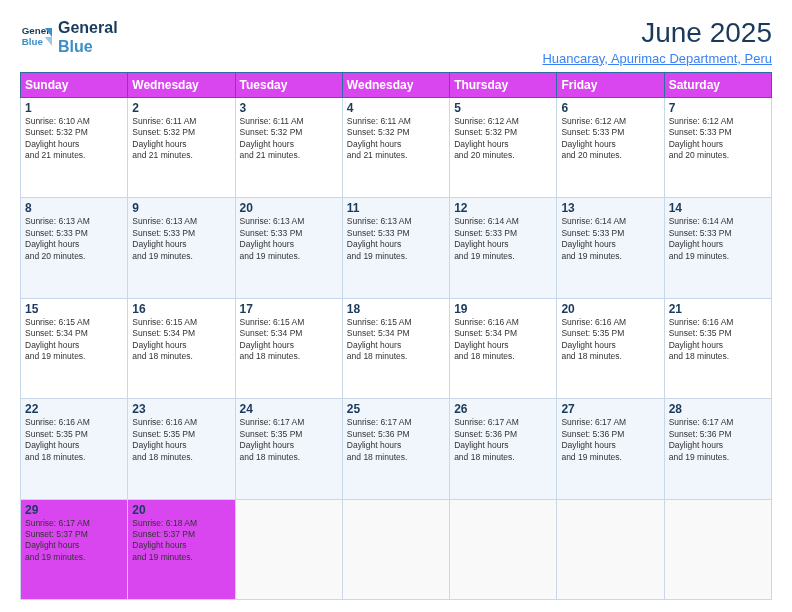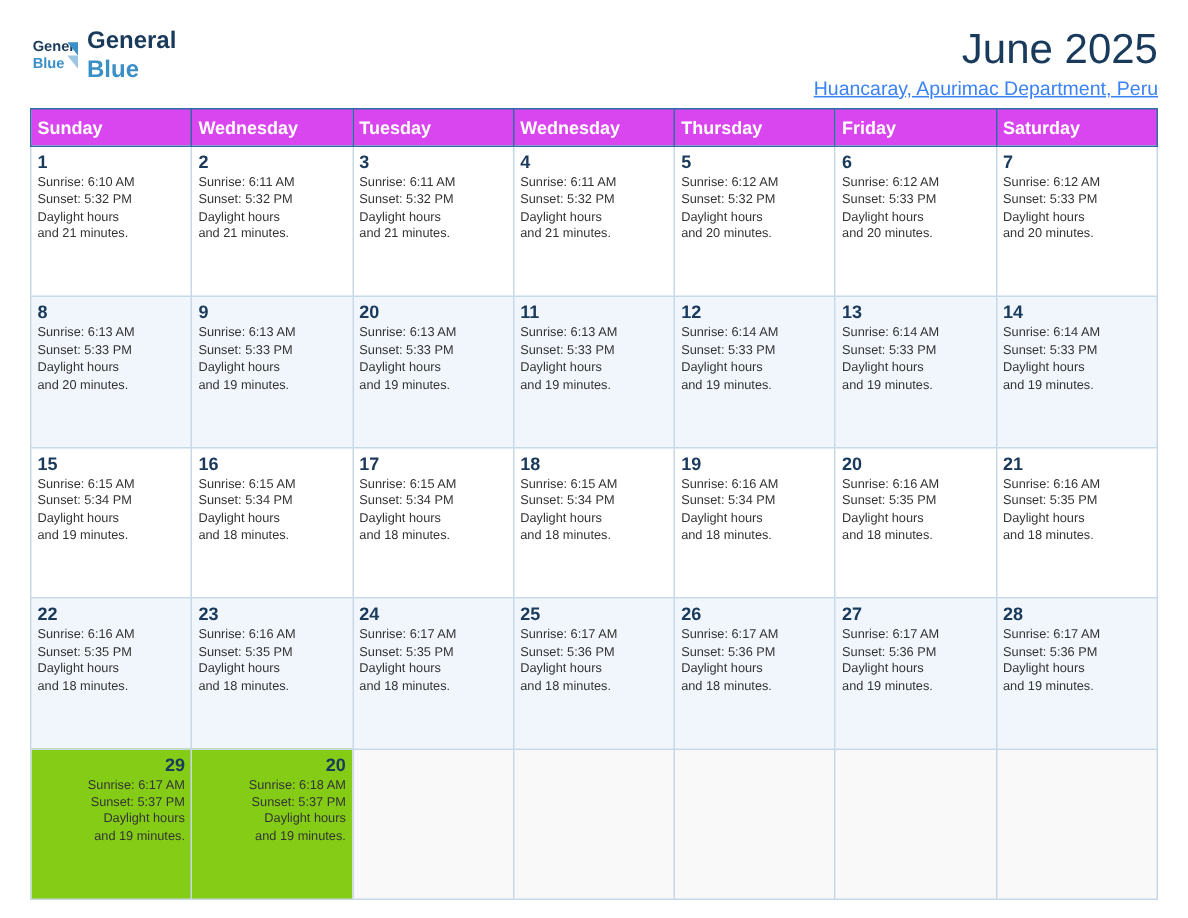--- a/index.html
+++ b/index.html
@@ -92,22 +92,21 @@
       color: #333;
       line-height: 1.35;
     }
     .empty-cell {
       background: #f9f9f9 !important;
     }
     .calendar tr:last-child td {
       background: #f9f9f9;
     }
     .calendar tr:last-child td:not(.empty-cell) {
-      background: #84cc16;
-      text-align: right;
+      background: #d946ef;
     }
   </style>
 </head>
 <body>
 
 <div class="page">
   <div class="header">
     <div class="logo">
       <svg class="logo-icon" viewBox="0 0 36 36">
         <rect x="0" y="0" width="36" height="36" fill="white"></rect>

